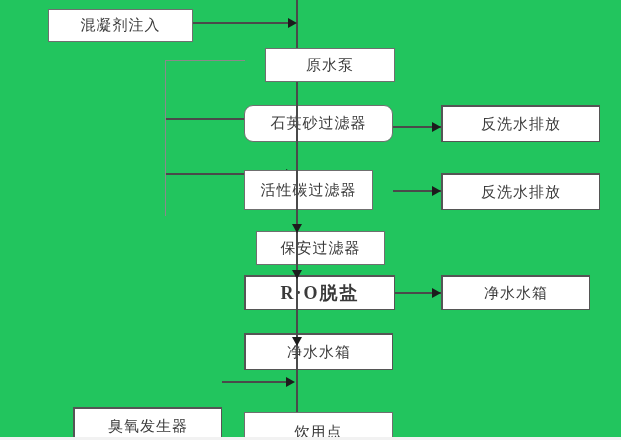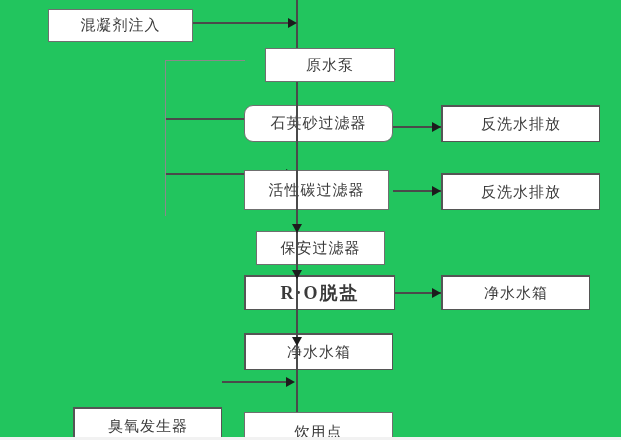--- a/index.html
+++ b/index.html
@@ -131,21 +131,21 @@
   </div>
 
   <div class="node" style="left:244px; top:105px; width:149px; height:37px;border-radius:9px;">
     <span>石英砂过滤器</span>
   </div>
 
   <div class="node heavy" style="left:441px; top:105px; width:159px; height:37px;">
     <span>反洗水排放</span>
   </div>
 
-  <div class="node" style="left:244px; top:170px; width:145px; height:40px;font-family:Liberation Mono, monospace;">
+  <div class="node" style="left:244px; top:170px; width:129px; height:40px;font-family:Liberation Mono, monospace;">
     <span>活性碳过滤器</span>
   </div>
 
   <div class="node heavy" style="left:441px; top:173px; width:159px; height:37px;">
     <span>反洗水排放</span>
   </div>
 
   <div class="node" style="left:256px; top:231px; width:129px; height:34px;">
     <span>保安过滤器</span>
   </div>

